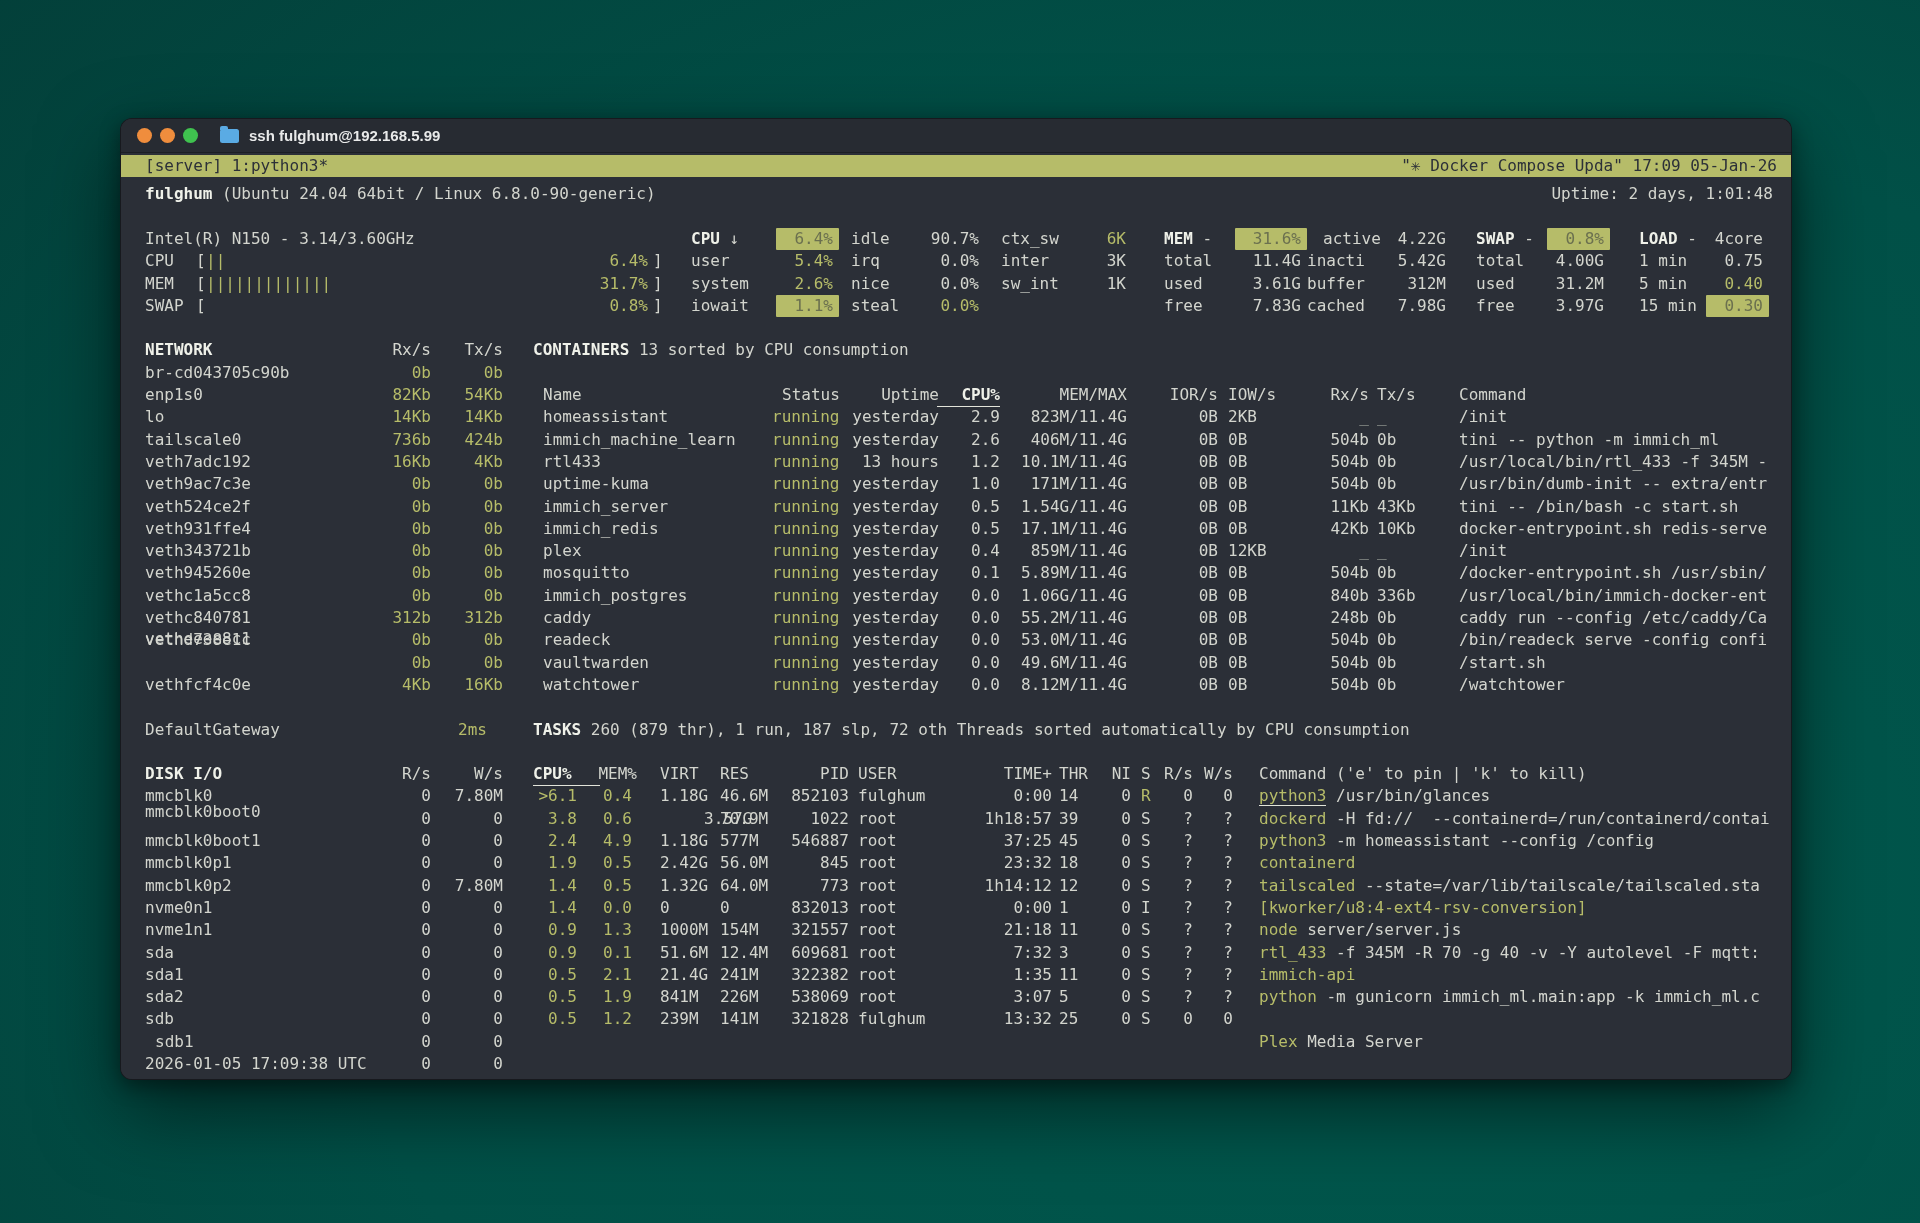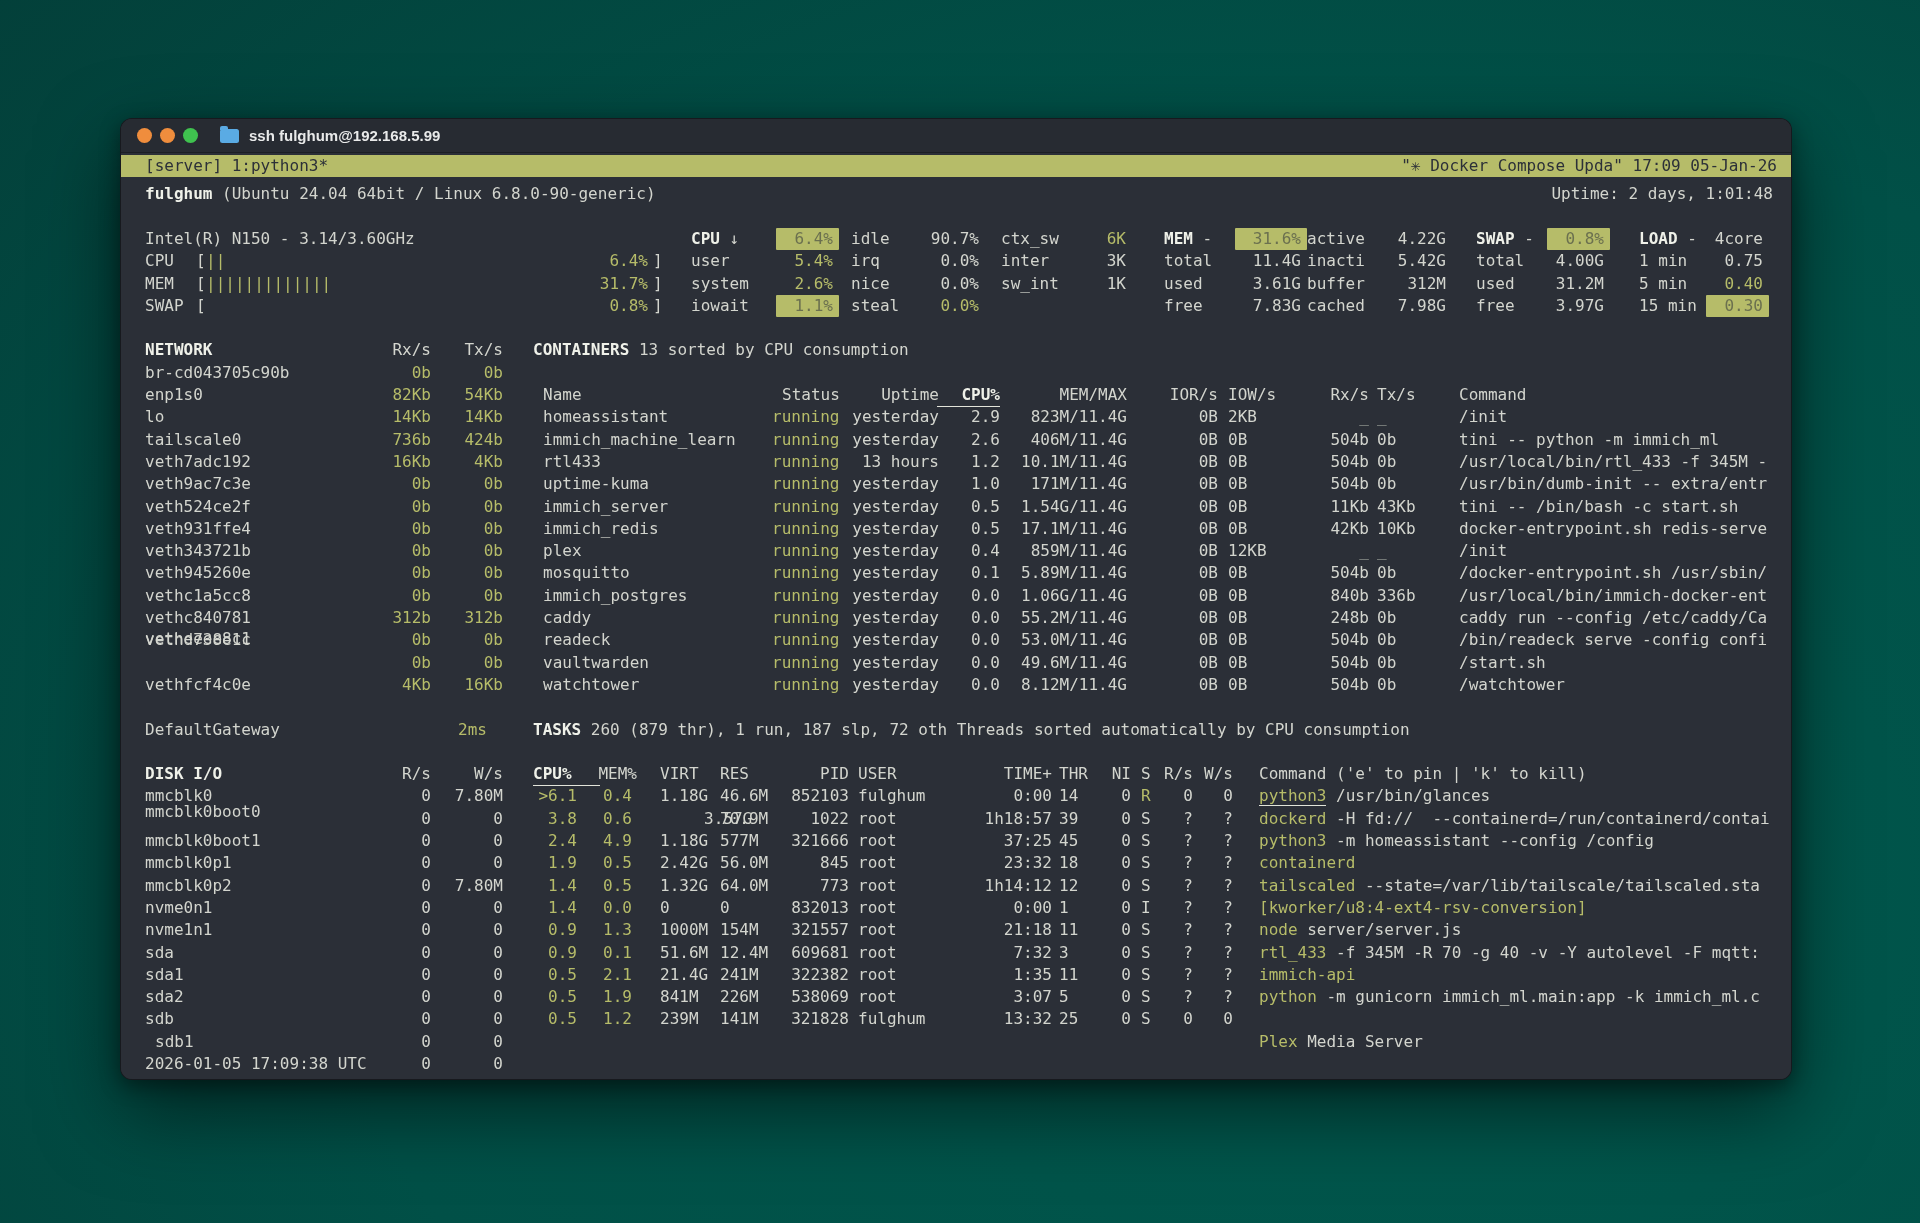--- a/index.html
+++ b/index.html
@@ -82,21 +82,21 @@
       <span class="cell" style="top: 120px; left: 730px;">nice</span>
       <span class="cell" style="top: 120px; right: 812px;">0.0%</span>
       <span class="cell" style="top: 120px; left: 880px;">sw_int</span>
       <span class="cell" style="top: 120px; right: 665px;">1K</span>
       <span class="cell" style="top: 142px; left: 570px;">iowait</span>
       <span class="cell hl" style="top: 142px; right: 952px;">1.1%</span>
       <span class="cell" style="top: 142px; left: 730px;">steal</span>
       <span class="cell ac" style="top: 142px; right: 812px;">0.0%</span>
       <span class="cell" style="top: 75px; left: 1043px;"><span class="b">MEM</span><span> -</span></span>
       <span class="cell hl" style="top: 75px; right: 484px;">31.6%</span>
-      <span class="cell" style="top: 75px; left: 1186px;">active</span>
+      <span class="cell" style="top: 75px; left: 1186px; padding-left: 16px;">active</span>
       <span class="cell" style="top: 75px; right: 345px;">4.22G</span>
       <span class="cell" style="top: 97px; left: 1043px;">total</span>
       <span class="cell" style="top: 97px; right: 490px;">11.4G</span>
       <span class="cell" style="top: 97px; left: 1186px;">inacti</span>
       <span class="cell" style="top: 97px; right: 345px;">5.42G</span>
       <span class="cell" style="top: 120px; left: 1043px;">used</span>
       <span class="cell" style="top: 120px; right: 490px;">3.61G</span>
       <span class="cell" style="top: 120px; left: 1186px;">buffer</span>
       <span class="cell" style="top: 120px; right: 345px;">312M</span>
       <span class="cell" style="top: 142px; left: 1043px;">free</span>
@@ -389,21 +389,21 @@
       <span class="cell" style="top: 655px; left: 938px;">39</span>
       <span class="cell" style="top: 655px; right: 660px;">0</span>
       <span class="cell" style="top: 655px; left: 1020px;">S</span>
       <span class="cell" style="top: 655px; right: 598px;">?</span>
       <span class="cell" style="top: 655px; right: 558px;">?</span>
       <span class="cell" style="top: 655px; left: 1138px; width: 522px; overflow: hidden;"><span class="ac">dockerd</span><span> -H fd://  --containerd=/run/containerd/contai</span></span>
       <span class="cell ac" style="top: 677px; right: 1214px;">2.4</span>
       <span class="cell ac" style="top: 677px; right: 1159px;">4.9</span>
       <span class="cell" style="top: 677px; left: 539px;">1.18G</span>
       <span class="cell" style="top: 677px; left: 599px;">577M</span>
-      <span class="cell" style="top: 677px; right: 942px;">321666</span>
+      <span class="cell" style="top: 677px; right: 942px;">546887</span>
       <span class="cell" style="top: 677px; left: 737px;">root</span>
       <span class="cell" style="top: 677px; right: 739px;">37:25</span>
       <span class="cell" style="top: 677px; left: 938px;">45</span>
       <span class="cell" style="top: 677px; right: 660px;">0</span>
       <span class="cell" style="top: 677px; left: 1020px;">S</span>
       <span class="cell" style="top: 677px; right: 598px;">?</span>
       <span class="cell" style="top: 677px; right: 558px;">?</span>
       <span class="cell" style="top: 677px; left: 1138px; width: 522px; overflow: hidden;"><span class="ac">python3</span><span> -m homeassistant --config /config</span></span>
       <span class="cell ac" style="top: 699px; right: 1214px;">1.9</span>
       <span class="cell ac" style="top: 699px; right: 1159px;">0.5</span>

